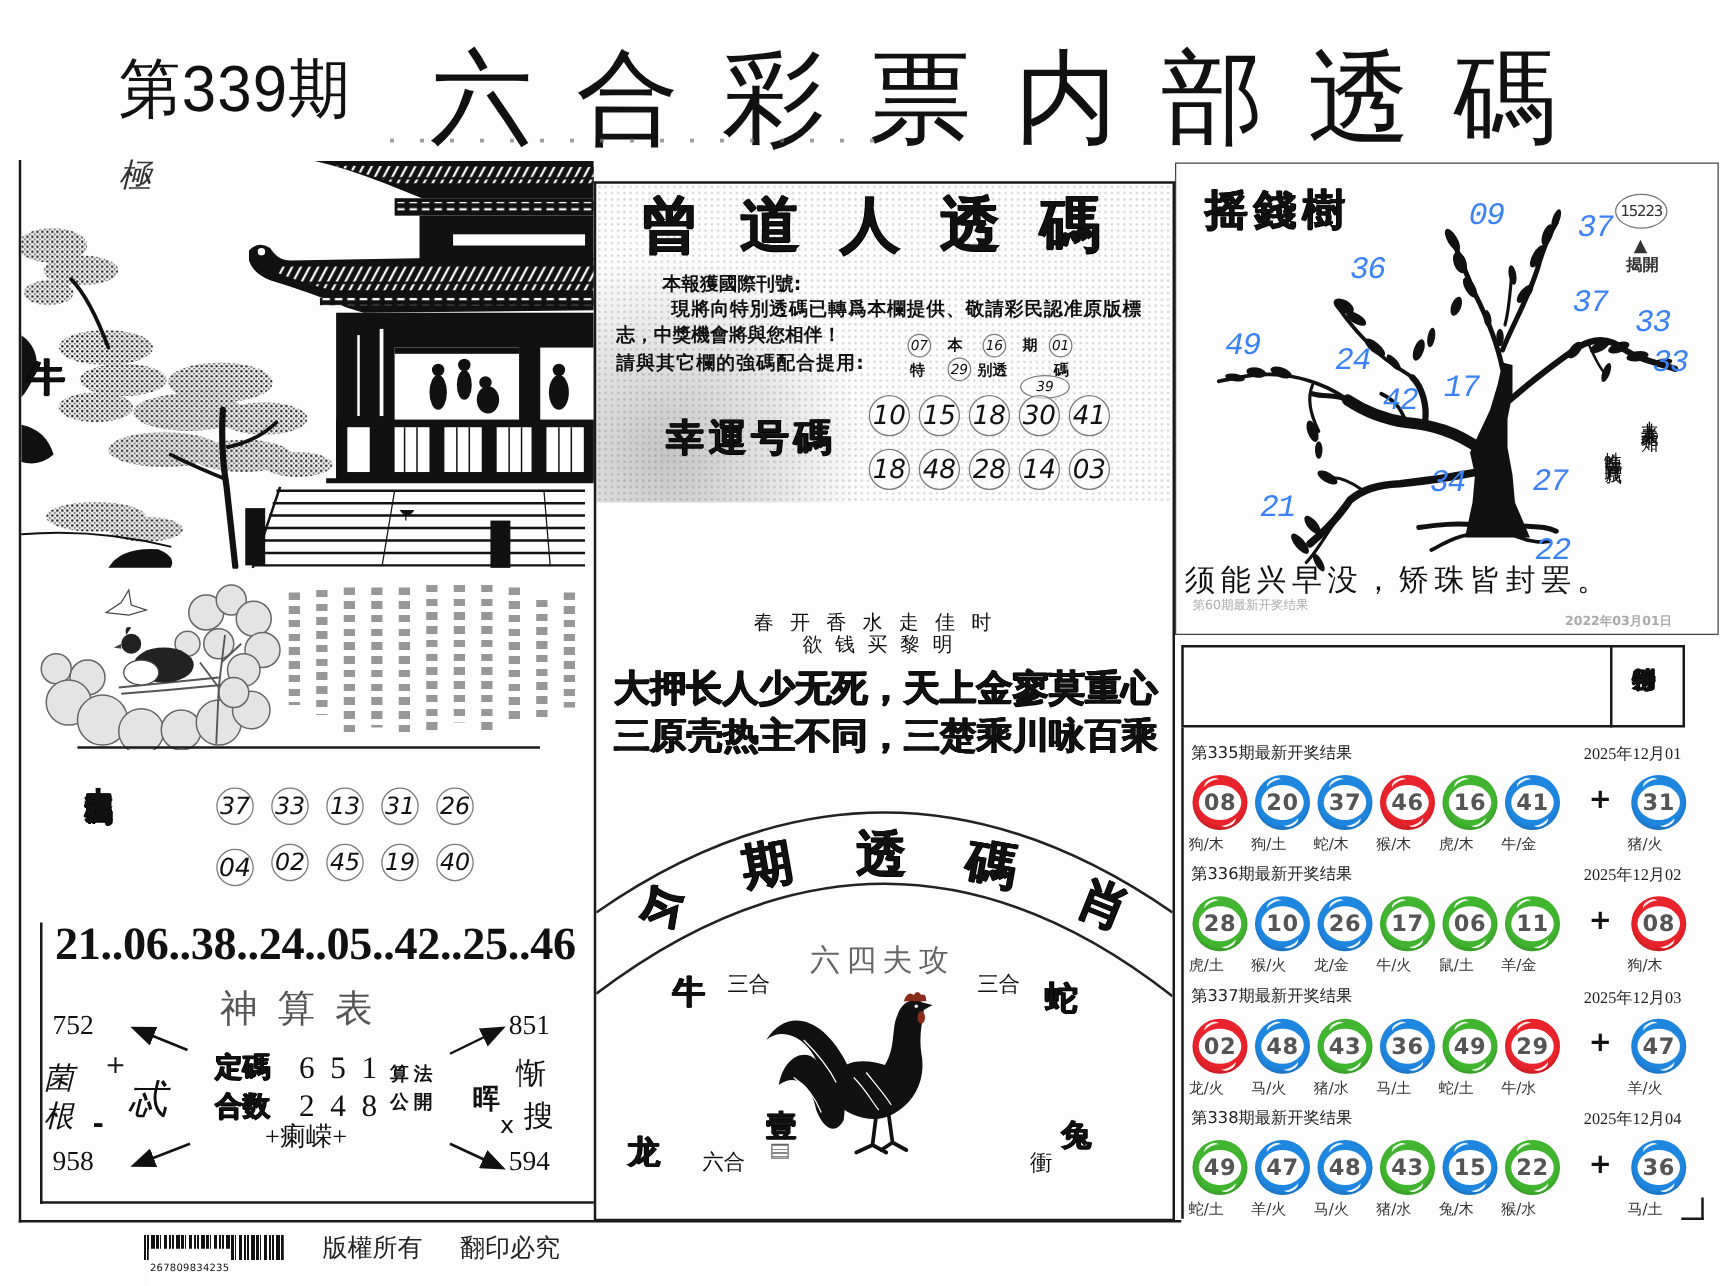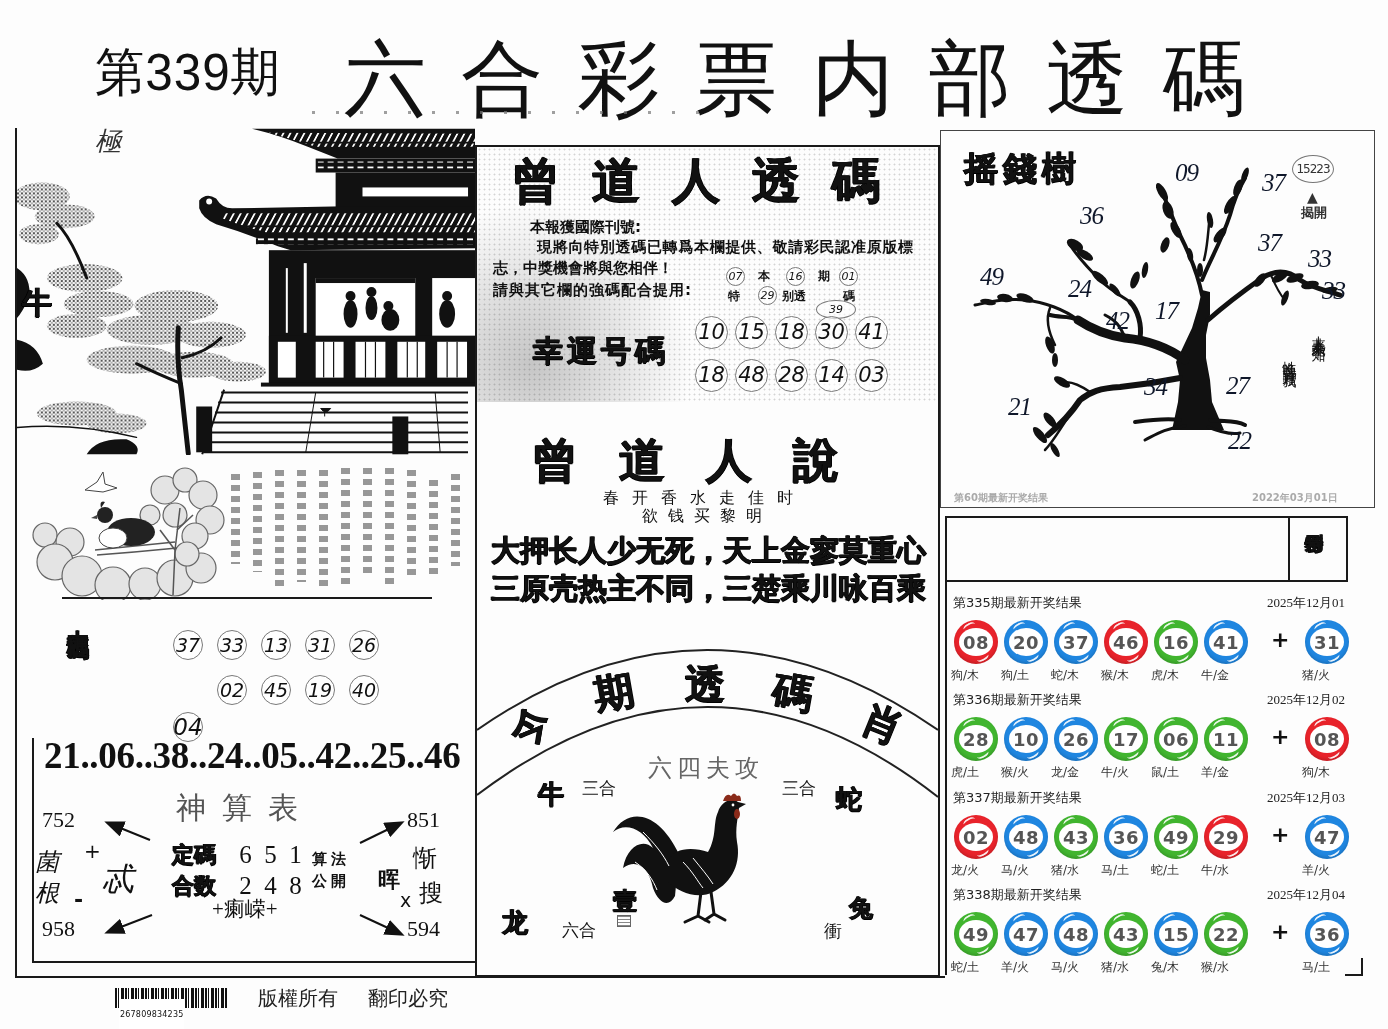--- a/index.html
+++ b/index.html
@@ -25,21 +25,21 @@
 .draw-date{position:absolute;left:322px;top:0;font-size:13px;color:#222;line-height:1;font-family:"Liberation Serif",serif}
 .ball{position:absolute;top:24px;width:44px;height:44px;border-radius:50%;background:#1f86e0;display:flex;align-items:center;justify-content:center;box-shadow:inset 0 -2px 3px rgba(0,0,0,.15)}
 .ball[data-color=red]{background:#e8232b}
 .ball[data-color=blue]{background:#1f86e0}
 .ball[data-color=green]{background:#41b52f}
 .ball::before{content:"";position:absolute;top:3px;left:9px;width:13px;height:6px;border-top:2px solid rgba(255,255,255,.9);border-radius:50%;transform:rotate(-28deg)}
 .ball::after{content:"";position:absolute;bottom:3px;right:9px;width:13px;height:6px;border-bottom:2px solid rgba(255,255,255,.9);border-radius:50%;transform:rotate(-28deg)}
 .ball .in{width:34px;height:28px;border-radius:50%;background:#fff;display:flex;align-items:center;justify-content:center;font:bold 18px "DejaVu Sans",sans-serif;color:#555;letter-spacing:.5px}
 .lab{position:absolute;top:73px;width:50px;font-size:12px;color:#333;line-height:1}
 .plus{position:absolute;left:326px;top:33px;font:bold 22px "DejaVu Sans",sans-serif;line-height:1}
-.tnum{position:absolute;font-family:Liberation Serif, serif;font-style:italic;font-size:25px;line-height:1;color:#0f172a;letter-spacing:-1px}
+.tnum{position:absolute;font-family:Liberation Mono, monospace;font-style:italic;font-size:25px;line-height:1;color:#3b82f6;letter-spacing:-1px}
 </style>
 </head>
 <body>
 
 <div id="page">
 
   <div id="issue" class="a">第339期</div>
   <div id="title" class="a">六合彩票内部透碼</div>
   <div id="tagline" class="a"></div>
 
@@ -207,21 +207,21 @@
     <div class="ill" style="left:226px;top:6px;height:92px"></div>
   </div>
   <div class="line" style="left:62px;top:597px;width:370px;height:2px"></div>
 
   <div class="a vert serif heavy" style="left:68px;top:612px;font-size:22px;letter-spacing:3px">内部透碼</div>
   <div class="circ" style="left:173px;top:630px;width:30px;height:30px;font-size:19px">37</div>
   <div class="circ" style="left:217px;top:630px;width:30px;height:30px;font-size:19px">33</div>
   <div class="circ" style="left:261px;top:630px;width:30px;height:30px;font-size:19px">13</div>
   <div class="circ" style="left:305px;top:630px;width:30px;height:30px;font-size:19px">31</div>
   <div class="circ" style="left:349px;top:630px;width:30px;height:30px;font-size:19px">26</div>
-  <div class="circ" style="left:173px;top:712px;width:30px;height:30px;font-size:23px">04</div>
+  <div class="circ" style="left:173px;top:679px;width:30px;height:30px;font-size:20px">04</div>
   <div class="circ" style="left:217px;top:675px;width:30px;height:30px;font-size:19px">02</div>
   <div class="circ" style="left:261px;top:675px;width:30px;height:30px;font-size:19px">45</div>
   <div class="circ" style="left:305px;top:675px;width:30px;height:30px;font-size:19px">19</div>
   <div class="circ" style="left:349px;top:675px;width:30px;height:30px;font-size:19px">40</div>
 
   <div class="a" style="left:32px;top:738px;width:443px;height:225px;border-left:2px solid #1a1a1a;border-bottom:2px solid #1a1a1a"></div>
   <div class="a lserif" style="left:44px;top:737px;font-size:37px;font-weight:bold;letter-spacing:-.3px">21..06..38..24..05..42..25..46</div>
   <div class="a serif" style="left:176px;top:793px;font-size:30px;letter-spacing:16px;color:#555">神算表</div>
   <div class="a lserif" style="left:42px;top:809px;font-size:22px">752</div>
   <div class="a lserif" style="left:42px;top:918px;font-size:22px">958</div>
@@ -285,21 +285,20 @@
   <div class="circ" style="left:735px;top:316px;width:33px;height:33px;font-size:21px">15</div>
   <div class="circ" style="left:775px;top:316px;width:33px;height:33px;font-size:21px">18</div>
   <div class="circ" style="left:815px;top:316px;width:33px;height:33px;font-size:21px">30</div>
   <div class="circ" style="left:855px;top:316px;width:33px;height:33px;font-size:21px">41</div>
   <div class="circ" style="left:695px;top:359px;width:33px;height:33px;font-size:21px">18</div>
   <div class="circ" style="left:735px;top:359px;width:33px;height:33px;font-size:21px">48</div>
   <div class="circ" style="left:775px;top:359px;width:33px;height:33px;font-size:21px">28</div>
   <div class="circ" style="left:815px;top:359px;width:33px;height:33px;font-size:21px">14</div>
   <div class="circ" style="left:855px;top:359px;width:33px;height:33px;font-size:21px">03</div>
 
-  <div class="a serif heavy" style="left:532px;top:437px;font-size:46px;letter-spacing:41px">曾道人說</div>
   <div class="a" style="left:603px;top:490px;font-size:16px;letter-spacing:13px">春开香水走佳时</div>
   <div class="a" style="left:642px;top:508px;font-size:16px;letter-spacing:10px">欲钱买黎明</div>
   <div class="a heavy" style="left:491px;top:574px;font-size:29px">三原壳热主不同，三楚乘川咏百乘</div>
   <div class="a heavy" style="left:491px;top:536px;font-size:29px">大押长人少无死，天上金寥莫重心</div>
 
   <svg class="a" style="left:477px;top:640px" width="461" height="170" viewBox="0 0 461 170">
     <path d="M0,90 Q230,-70 461,90" stroke="#222" stroke-width="2" fill="none"></path>
     <path d="M0,155 Q233,-22 461,157" stroke="#222" stroke-width="2" fill="none"></path>
   </svg>
   <div class="a serif heavy" style="left:510px;top:706px;font-size:40px;transform:rotate(-22deg)">今</div>
@@ -411,21 +410,22 @@
   <div class="tnum" style="left:1068px;top:276px">24</div>
   <div class="tnum" style="left:1106px;top:308px">42</div>
   <div class="tnum" style="left:1155px;top:298px">17</div>
   <div class="tnum" style="left:1144px;top:374px">34</div>
   <div class="tnum" style="left:1226px;top:373px">27</div>
   <div class="tnum" style="left:1008px;top:394px">21</div>
   <div class="tnum" style="left:1228px;top:428px">22</div>
 
   <div class="a vert" style="left:1312px;top:325px;font-size:14px;letter-spacing:2px">大儿老来无不知</div>
   <div class="a vert" style="left:1283px;top:350px;font-size:14px;letter-spacing:2px">性晚昔曾方赠我</div>
-  <div class="a" style="left:954px;top:493px;font-size:10px;font-weight:bold;color:#aaa">第60期最新开奖结果</div>
+  <div class="a" style="left:948px;top:452px;font-size:24px;letter-spacing:4.5px">须能兴早没，矫珠皆封罢。</div>
+  <div class="a" style="left:954px;top:480px;font-size:10px;font-weight:normal;color:#aaa">第60期最新开奖结果</div>
   <div class="a" style="left:1252px;top:493px;font-size:10px;font-weight:bold;color:#aaa">2022年03月01日</div>
 
   <div class="a" style="left:945px;top:516px;width:403px;height:66px;border:2px solid #1a1a1a"></div>
   <div class="line" style="left:1288px;top:516px;width:2px;height:66px"></div>
   <div class="a vert heavy" style="left:1305px;top:519px;font-size:18px;letter-spacing:1px">特别号</div>
   <div class="line" style="left:945px;top:582px;width:2px;height:393px"></div>
   <div class="line" style="left:1361px;top:958px;width:2px;height:18px"></div>
   <div class="line" style="left:1345px;top:974px;width:18px;height:2px"></div>
 
   <div class="draw" style="top:596px">

